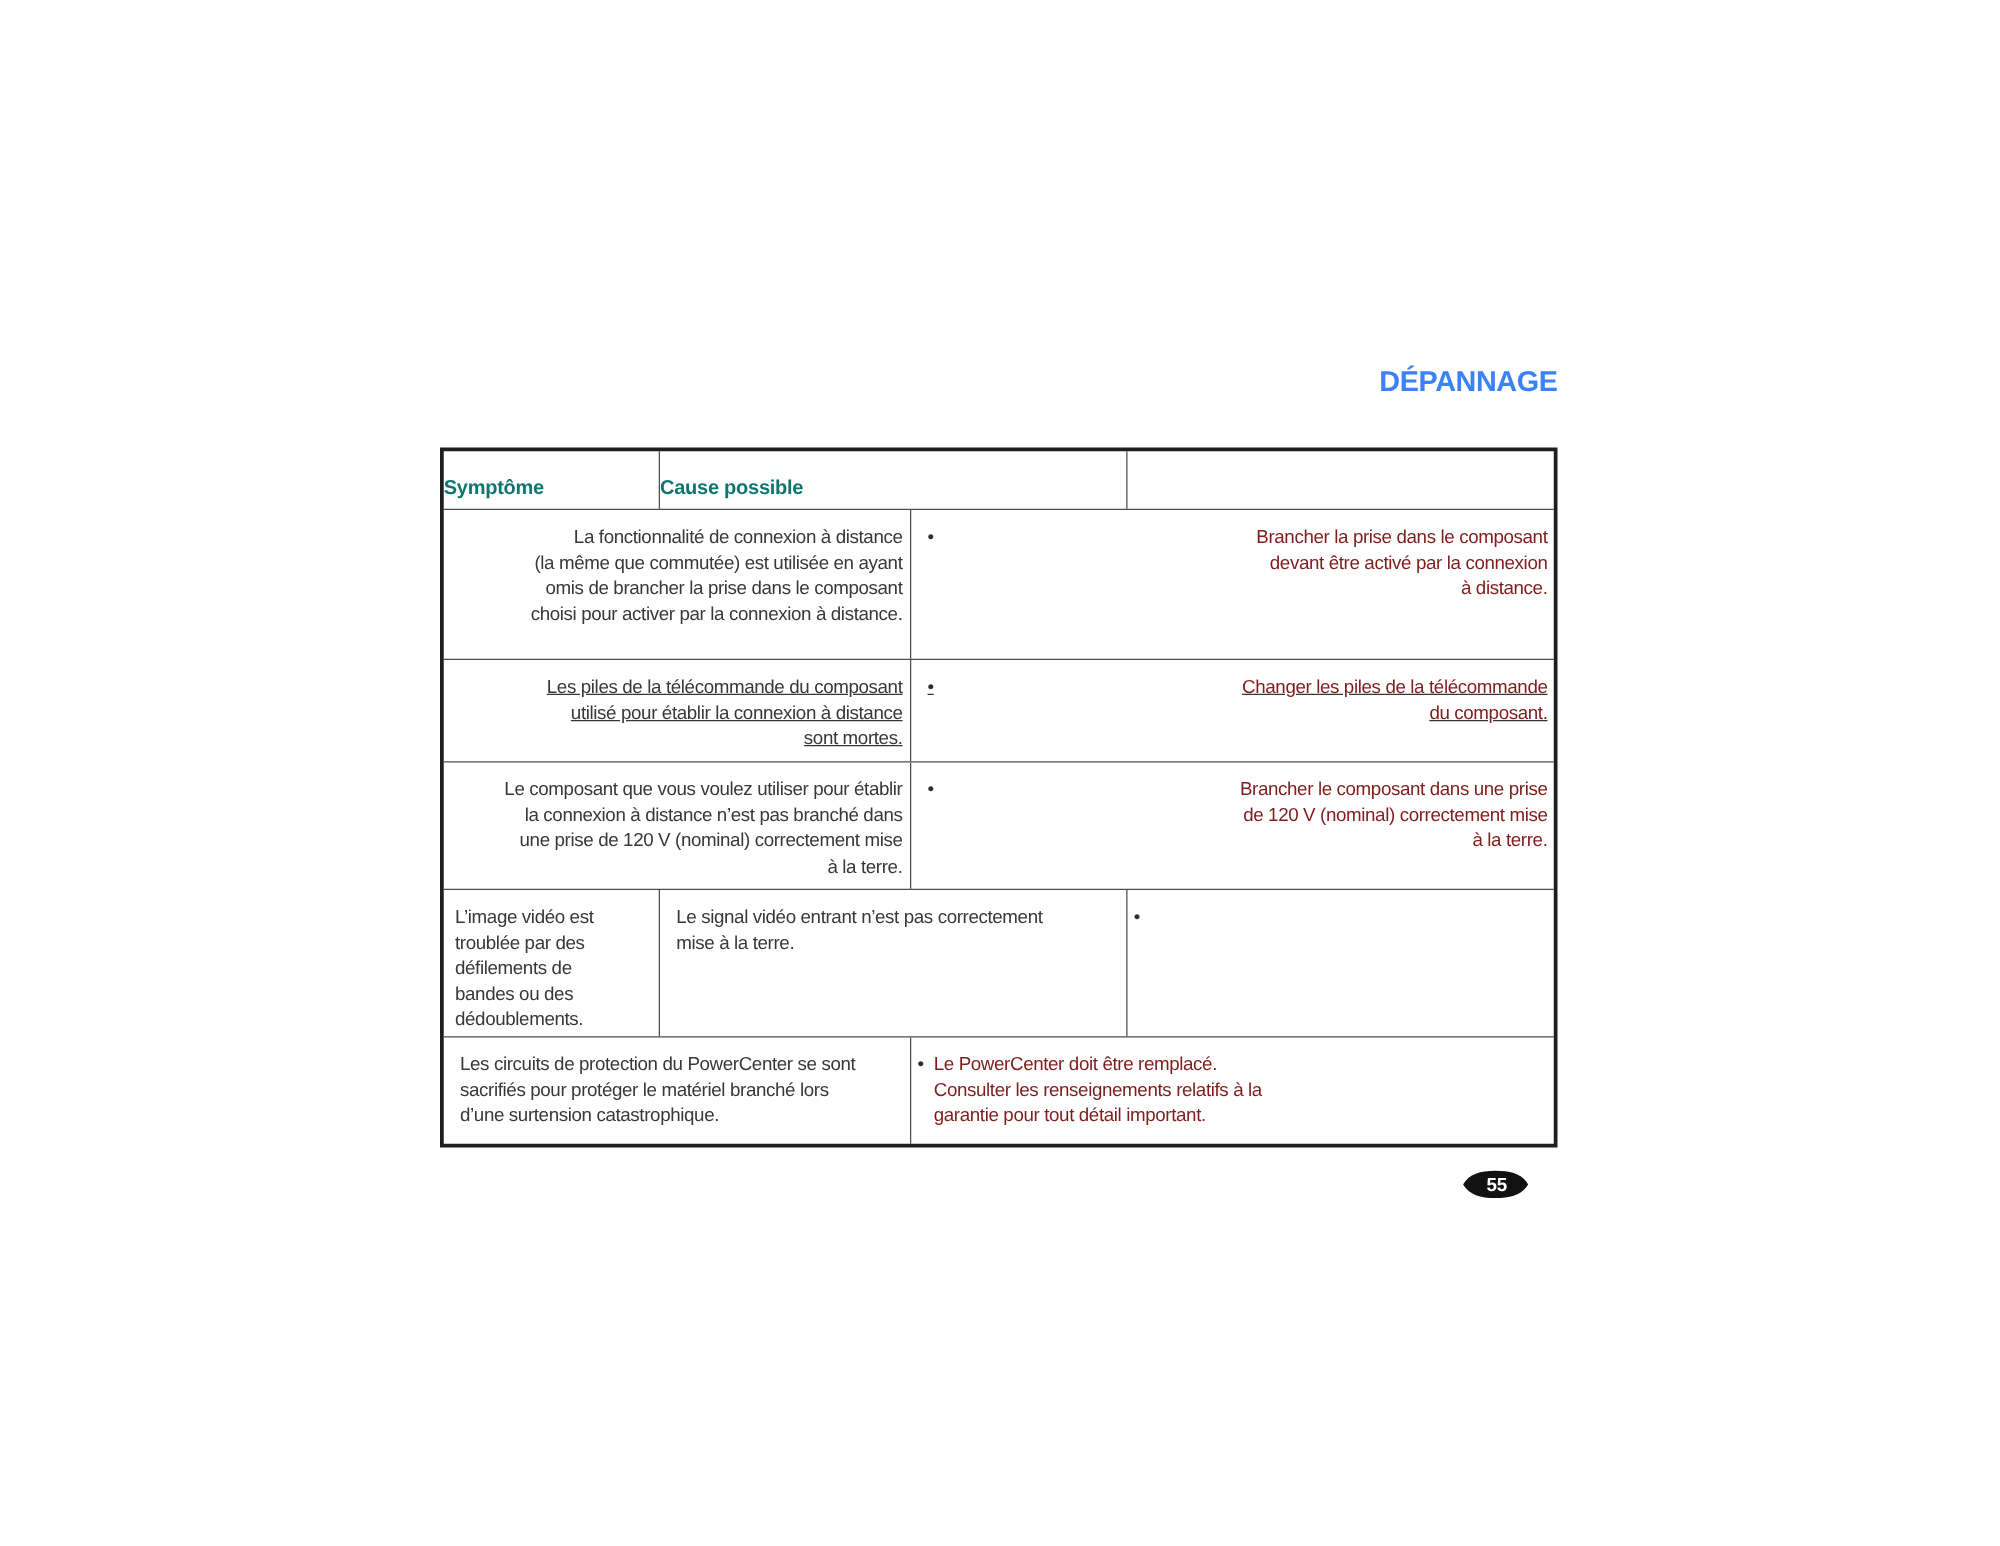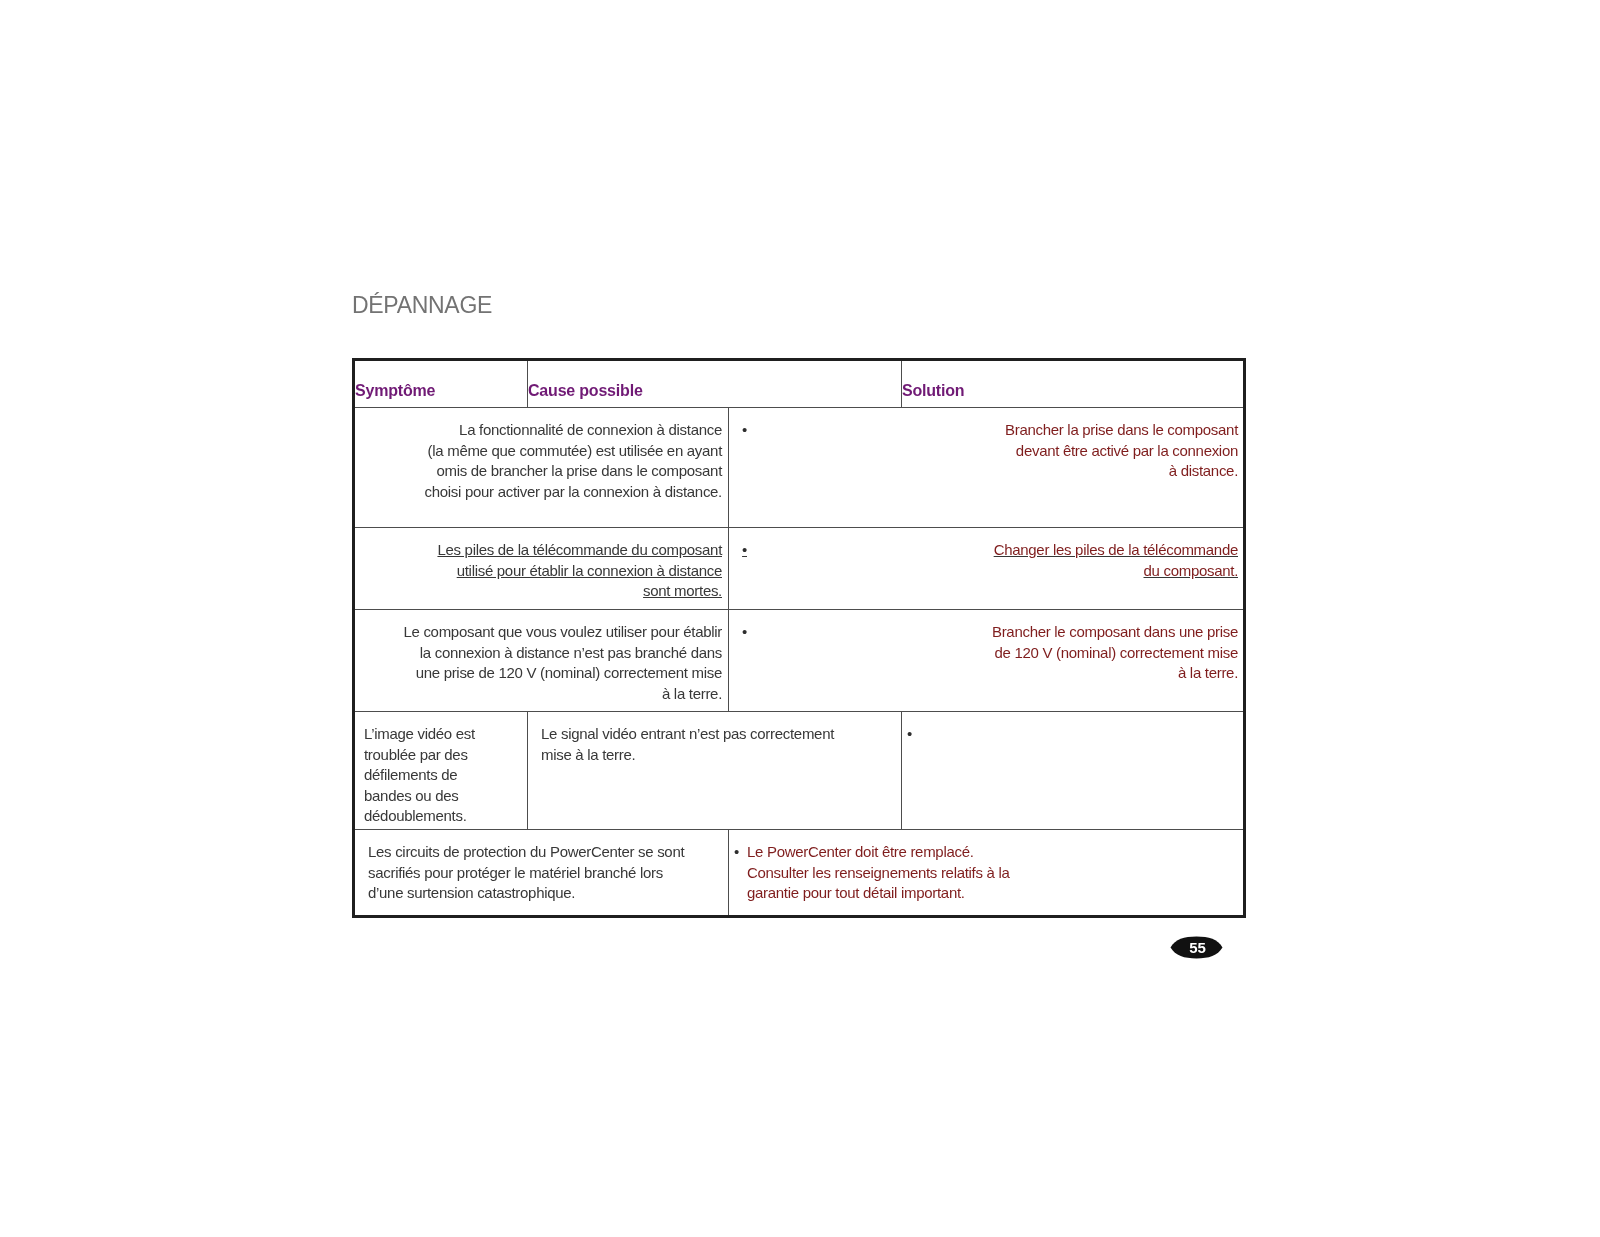--- a/index.html
+++ b/index.html
@@ -8,43 +8,43 @@
     width:1600px;height:1237px;
     background:#ffffff;
     font-family:"Liberation Sans","DejaVu Sans",sans-serif;
     color:#363636;
     overflow:hidden;
   }
   .title{
     position:absolute;
     left:352px;top:292px;width:894px;
     margin:0;
-    text-align:left;
+    text-align:right;
     font-size:23px;
-    font-weight:normal;
+    font-weight:bold;
     letter-spacing:-0.3px;
-    color:#737373;
+    color:#3b82f6;
   }
   .ttable{
     position:absolute;
     left:352px;top:358px;
     width:894px;height:560px;
     box-sizing:border-box;
     border:3px solid #1f1f1f;
     display:flex;
     flex-direction:column;
     background:#ffffff;
   }
   .row{display:flex;flex-direction:row;box-sizing:border-box;}
   .thead{height:47px;border-bottom:1.5px solid #4d4d4d;flex:none;}
   .hcell{
     box-sizing:border-box;
     font-weight:bold;
     font-size:16px;
-    color:#701a75;
+    color:#0f766e;
     padding-top:21px;
     letter-spacing:-0.2px;
   }
   .c1{width:173px;border-right:1.5px solid #4d4d4d;flex:none;}
   .c2{width:374px;border-right:1.5px solid #4d4d4d;flex:none;}
   .c3{flex:1;}
   .rowblock{display:flex;flex-direction:row;box-sizing:border-box;flex:none;}
   .rb1{height:304px;border-bottom:1.5px solid #4d4d4d;}
   .rb2{height:118px;border-bottom:1.5px solid #4d4d4d;}
   .rb3{flex:1;}
@@ -98,21 +98,20 @@
 
 <div class="page">
 
   <h1 class="title">DÉPANNAGE</h1>
 
   <div class="ttable">
 
     <div class="row thead">
       <div class="c1 hcell">Symptôme</div>
       <div class="c2 hcell">Cause possible</div>
-      <div class="c3 hcell">Solution</div>
     </div>
 
     <div class="rowblock rb1">
       <div class="subcol">
         <div class="subrow sr1">
           <div class="c2 cell cause">La fonctionnalité de connexion à distance
 (la même que commutée) est utilisée en ayant
 omis de brancher la prise dans le composant
 choisi pour activer par la connexion à distance.</div>
           <div class="c3 cell sol">

